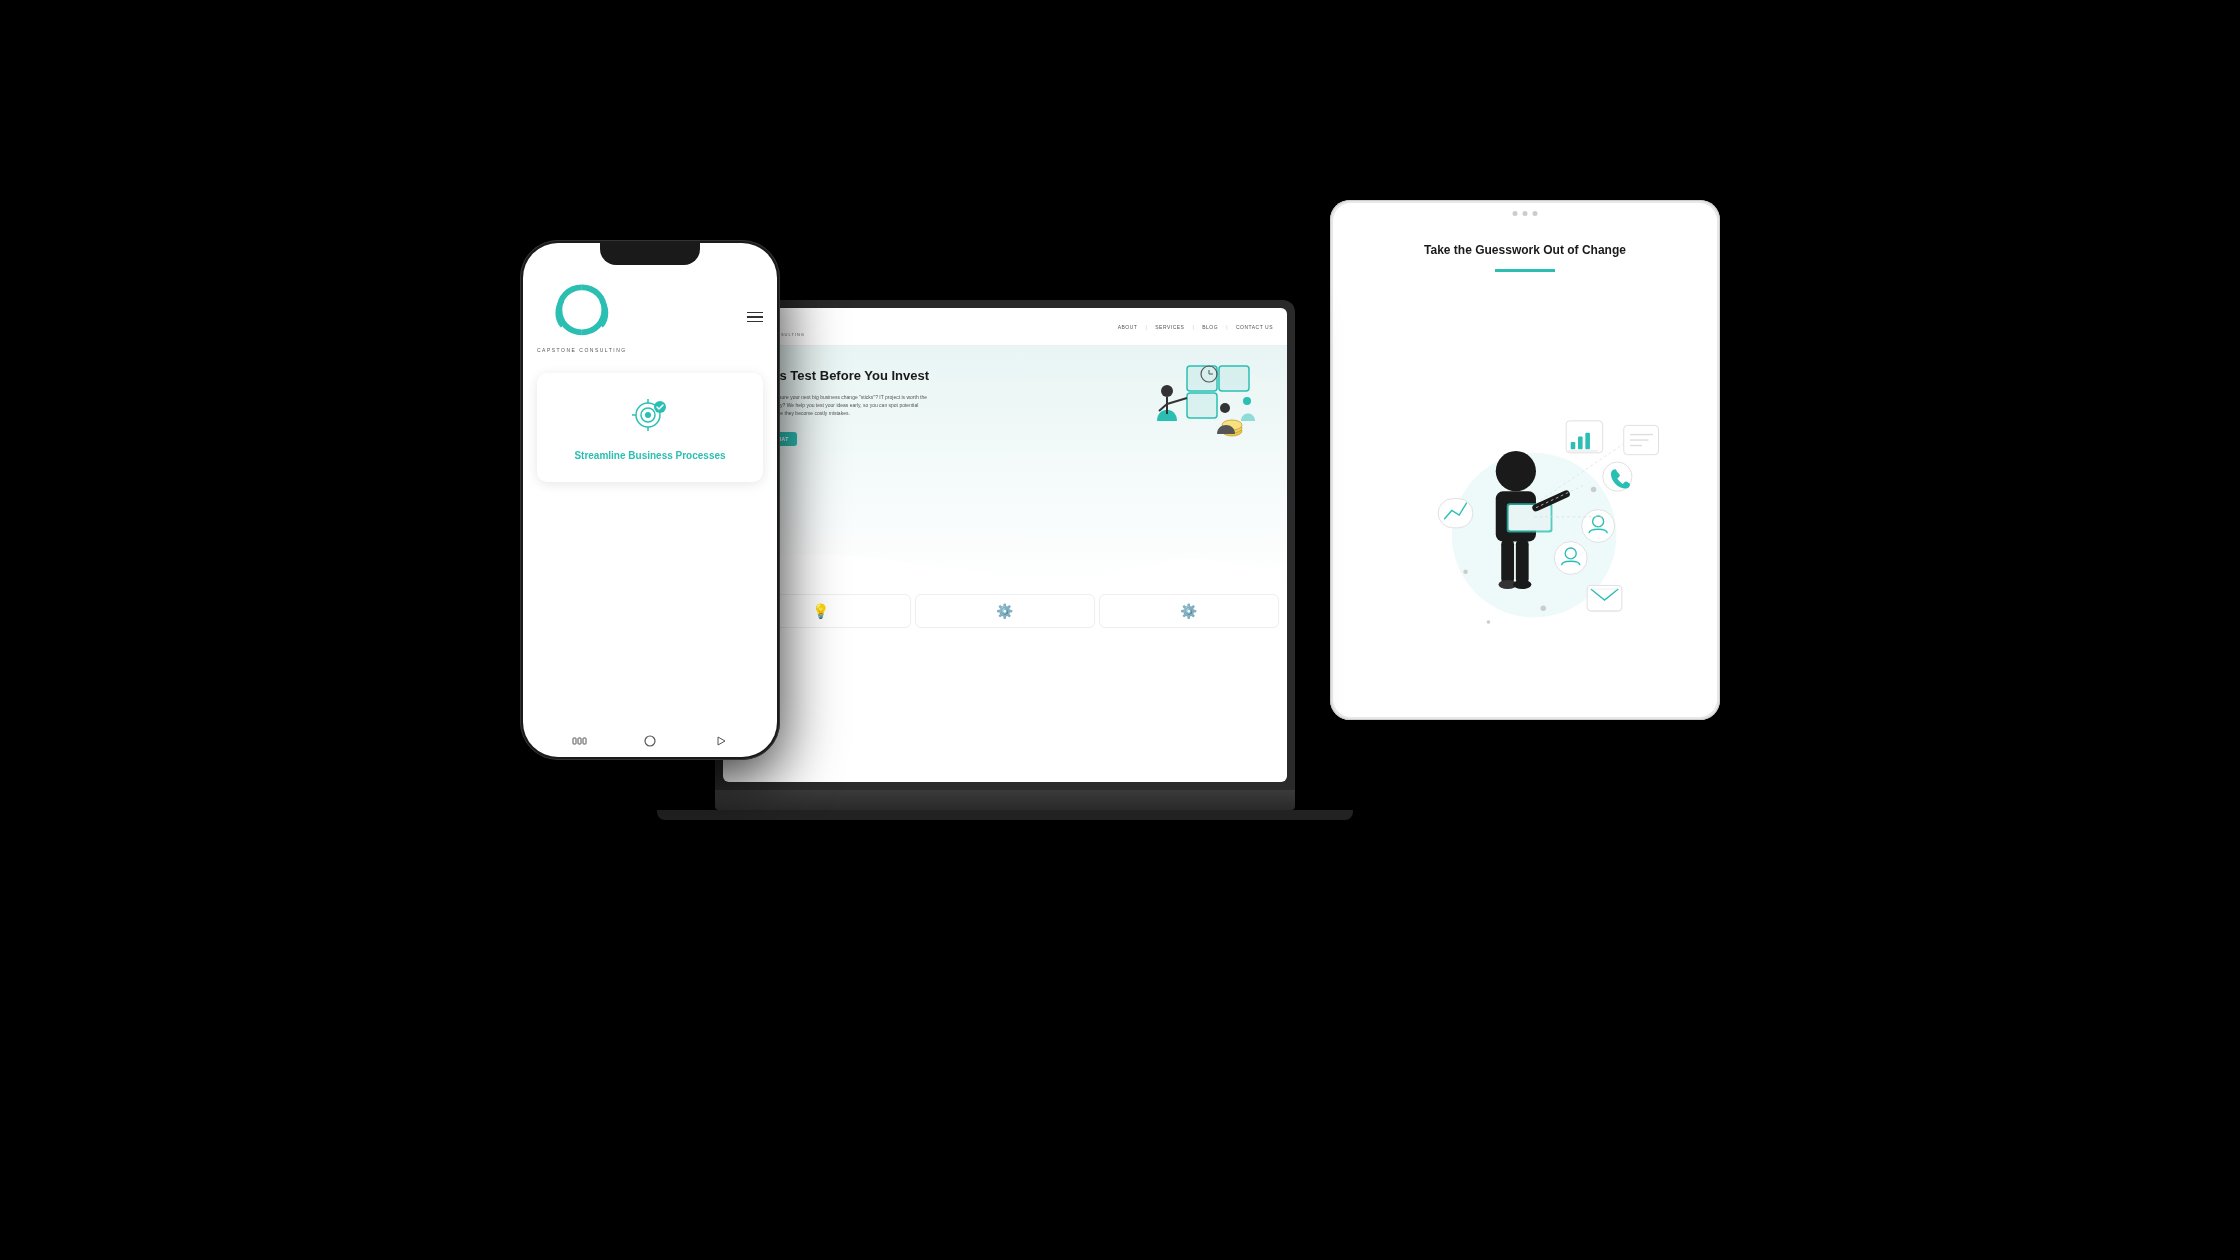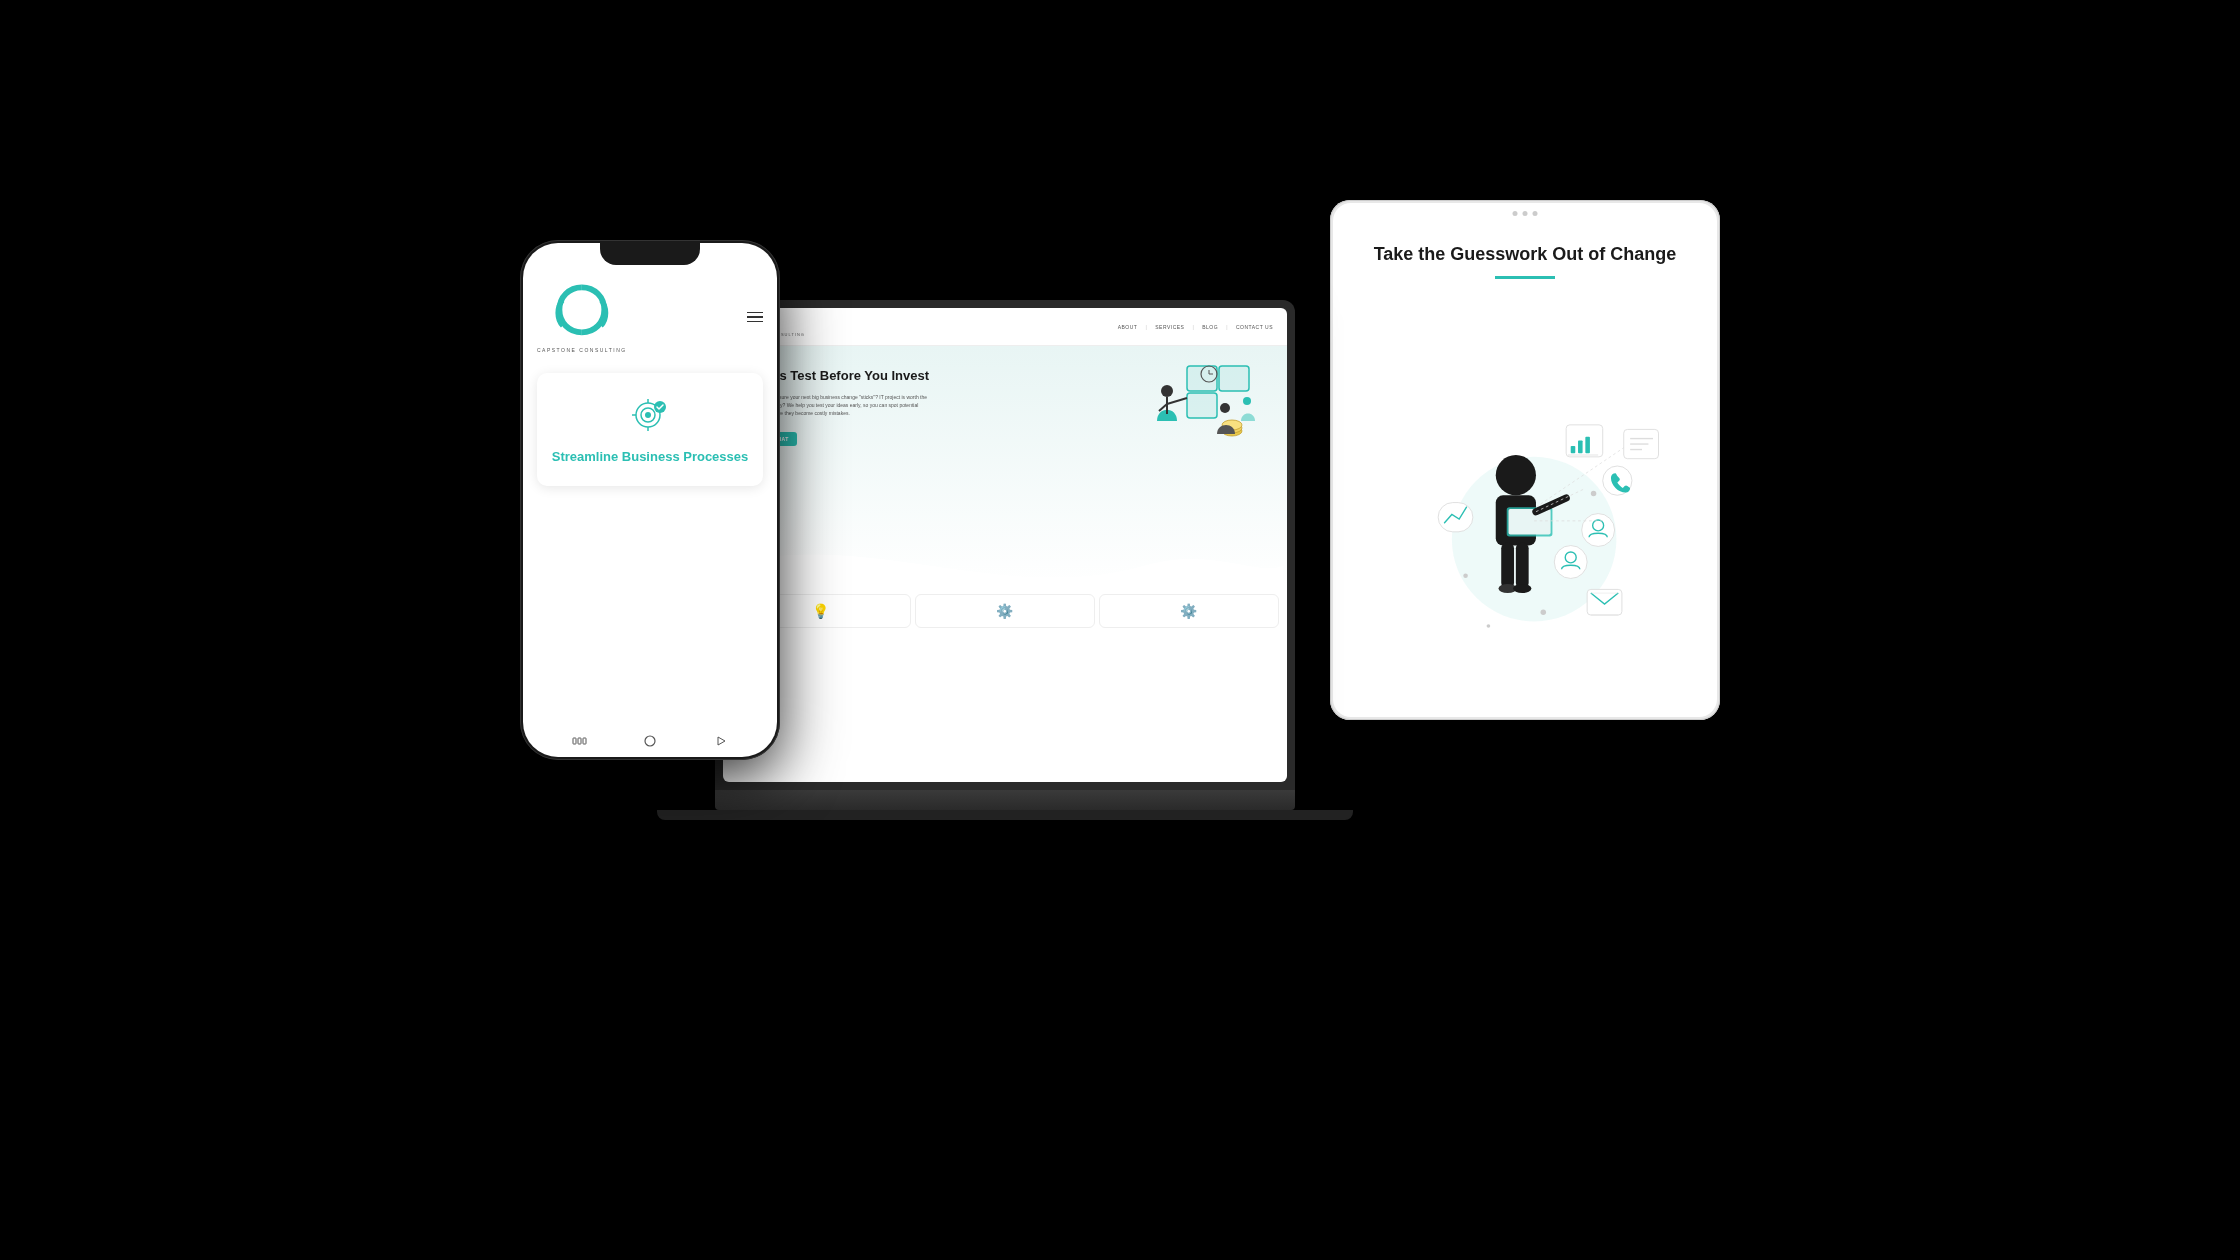--- a/index.html
+++ b/index.html
@@ -98,21 +98,21 @@
       border-radius: 10px;
       box-shadow: 0 2px 12px rgba(0,0,0,0.1);
       padding: 20px 14px;
       margin-bottom: 14px;
       display: flex;
       flex-direction: column;
       align-items: center;
       gap: 8px;
     }
     .phone-card-label {
-      font-size: 13px;
+      font-size: 10px;
       color: #2bbfb3;
       text-align: center;
       font-weight: 600;
       line-height: 1.3;
     }
     .phone-bottom-bar {
       position: absolute;
       bottom: 8px;
       left: 0;
       right: 0;
@@ -307,21 +307,21 @@
     }
     .tablet-screen {
       width: 100%;
       height: 100%;
       background: #fff;
       padding: 26px 28px 20px;
       display: flex;
       flex-direction: column;
     }
     .tablet-title {
-      font-size: 18px;
+      font-size: 12px;
       font-weight: 700;
       color: #1a1a1a;
       text-align: center;
       line-height: 1.3;
       margin-top: 14px;
       margin-bottom: 10px;
     }
     .tablet-underline {
       width: 60px;
       height: 3px;

